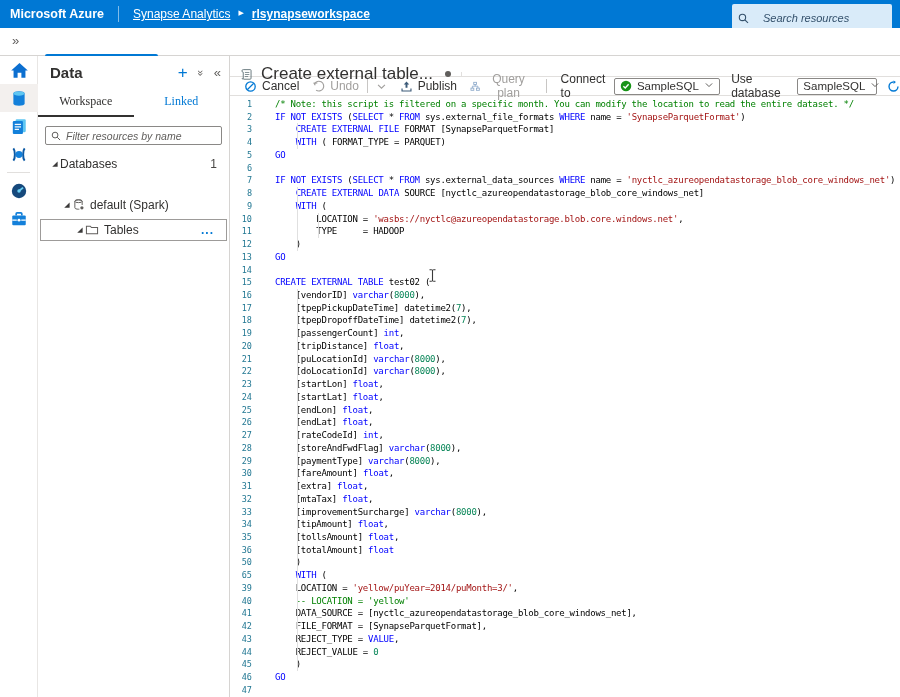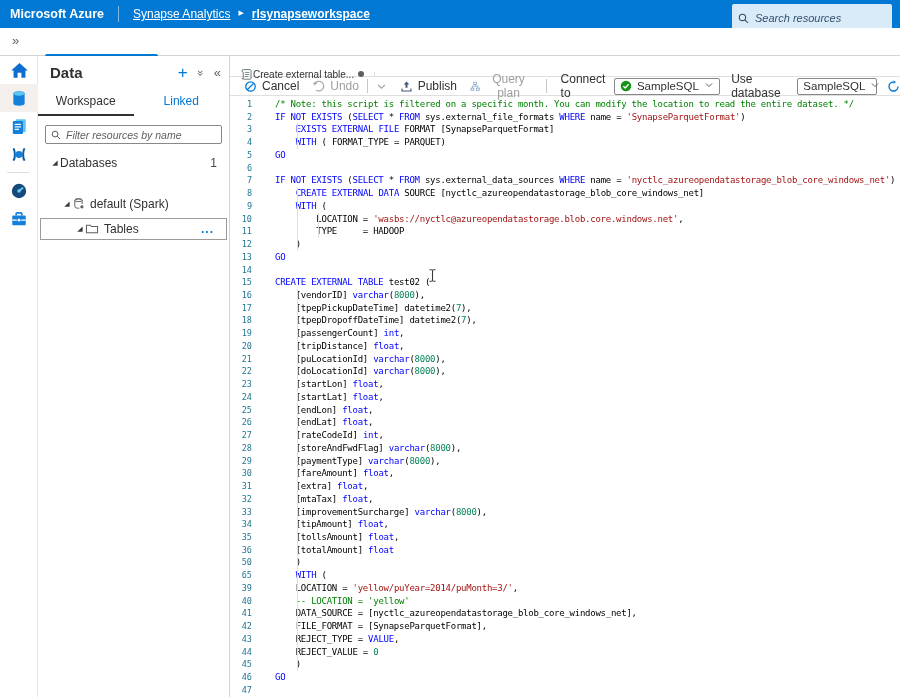--- a/index.html
+++ b/index.html
@@ -6,21 +6,21 @@
   html,body { width:900px; height:697px; overflow:hidden; }
   body { font-family:"Liberation Sans", sans-serif; background:#fff; position:relative; font-size:12px; color:#323130; }
 
   
   .topbar { position:absolute; left:0; top:0; width:900px; height:28px; background:#0078d4; display:flex; align-items:center; color:#fff; }
   .brand { font-weight:bold; font-size:12.5px; padding:0 14px 0 10px; }
   .topbar-divider { width:1px; height:16px; background:rgba(255,255,255,.5); margin-right:14px; }
   .crumb { font-size:12px;text-decoration:underline; }
   .crumb-sep { font-size:7px; margin:0 8px; position:relative; top:-1px; }
   .crumb.bold { font-weight:bold; }
-  .searchbox { position:absolute; right:8px; top:4px; width:160px; height:28px; background:rgba(255,255,255,.85); border-radius:2px; display:flex; align-items:center; padding:0 6px; color:#33506b; }
+  .searchbox { position:absolute; right:8px; top:4px; width:160px; height:28px; background:rgba(255,255,255,.85); border-radius:2px; display:flex; align-items:center; padding:0 6px; color:#33506b;gap:8px; }
   .searchbox .ph { font-style:italic; font-size:11px; margin-left:6px; }
 
   
   .cmdbar { position:absolute; left:0; top:28px; width:900px; height:28px; background:#fff; border-bottom:1px solid #d6d4d2; display:flex; align-items:center; }
   .expand-rail { position:absolute; left:12px; top:5px; color:#605e5c; font-size:13px; cursor:pointer; }
   .cmd-items { display:flex; align-items:center; margin-left:45px; gap:26px;margin-top:47px; }
   .btn-primary { background:#0078d4; color:#fff; border:none; border-radius:2px; height:22px; display:flex; align-items:center; gap:6px; padding:0 10px; font-size:12px; cursor:pointer; }
   .badge { background:#ffb900; color:#323130; width:14px; height:14px; border-radius:50%; font-size:10px; display:flex; align-items:center; justify-content:center; font-weight:bold; }
   .cmd-link { display:flex; align-items:center; gap:6px; color:#323130; cursor:pointer; background:none; border:none; font-size:12px; }
 
@@ -31,37 +31,37 @@
   .rail-sep { height:1px; background:#e1dfdd; margin:4px 7px; }
 
   
   .datapanel { position:absolute; left:38px; top:56px; width:192px; height:641px; background:#fff; border-right:1px solid #d6d4d2; }
   .dp-header { display:flex; align-items:flex-start; padding:8px 8px 0 12px; }
   .dp-title { font-size:15px; font-weight:bold; flex:1; }
   .dp-actions { display:flex; align-items:center; gap:10px; }
   .icon-plus { color:#0078d4; font-size:17px; font-weight:normal; cursor:pointer; line-height:1; }
   .icon-dblchev { color:#605e5c; font-size:11px; display:inline-block; transform:rotate(90deg); cursor:pointer; }
   .icon-collapse { color:#605e5c; font-size:13px; cursor:pointer; }
-  .dp-tabs { display:flex; margin-top:8px; }
+  .dp-tabs { display:flex; margin-top:8px;font-family:Liberation Serif, serif; }
   .dp-tab { width:50%; text-align:center; padding:5px 0 6px; font-size:12px; cursor:pointer; }
   .dp-tab.active { color:#323130; border-bottom:2px solid #323130; }
   .dp-tab.inactive { color:#0078d4; border-bottom:2px solid transparent; }
   .filterbox { margin:9px 7px 8px 7px; height:19px; border:1px solid #8a8886; border-radius:2px; display:flex; align-items:center; padding:0 5px; color:#605e5c; }
   .filterbox .ph { font-style:italic; font-size:10.5px; margin-left:5px; }
   .tree-row { display:flex; align-items:center; height:21px; font-size:12px; color:#323130; cursor:pointer; position:relative; }
   .tw { color:#3b3a39; font-size:7px; width:10px; text-align:center; flex:none; }
   .tree-count { position:absolute; right:12px; color:#484644; }
   .tree-dots { position:absolute; right:12px; color:#0078d4; letter-spacing:1px; font-weight:bold; cursor:pointer; }
   .row-selected { border:1px solid #9d9b99; margin:0 2px; }
   .tree-ico { margin-right:5px; display:flex; flex:none; }
 
   
   .editor { position:absolute; left:230px; top:56px; width:670px; height:641px; background:#fff; }
   .tabrow { height:21px; border-bottom:1px solid #e1dfdd; display:flex; }
-  .etab { display:flex; align-items:center; gap:0; padding:0 10px; background:#fff; border-right:1px solid #e1dfdd; font-size:10px; color:#323130; cursor:pointer;margin-top:16px; }
+  .etab { display:flex; align-items:center; gap:8px; padding:0 10px; background:#fff; border-right:1px solid #e1dfdd; font-size:17px; color:#323130; cursor:pointer;margin-top:16px; }
   .etab .dot { width:6px; height:6px; border-radius:50%; background:#605e5c; margin-left:4px; }
   .etoolbar { height:19px; border-bottom:1px solid #e1dfdd; display:flex; align-items:center; padding-left:14px; font-size:12px; gap:0; }
   .tb-item { display:flex; align-items:center; gap:5px; cursor:pointer; background:none; border:none; font-size:12px; color:#323130; }
   .tb-item.disabled { color:#a19f9d; cursor:default; }
   .tb-sep { width:1px; height:14px; background:#c8c6c4; margin:0 8px; }
   .tb-gap { width:16px; }
   .dd { height:17px; border:1px solid #8a8886; border-radius:2px; background:#fff; display:flex; align-items:center; padding:0 5px; gap:5px; cursor:pointer; font-size:11.5px; }
   .dd .chev { margin-left:auto; color:#605e5c; }
   .dd1 { width:116px; }
   .dd2 { width:80px; }
@@ -310,21 +310,21 @@
     <span class="tb-item">
       <svg width="13" height="13" viewBox="0 0 16 16">
           <path d="M13.5 8 A5.5 5.5 0 1 1 8 2.5" stroke="#0078d4" stroke-width="1.7" fill="none"></path>
           <path d="M8 0.5 L11 2.5 L8 4.8 Z" fill="#0078d4"></path>
         </svg>
     </span>
   </div>
   <div class="code" id="code">
       <div class="code-line"><span class="ln">1</span><span class="lc"><span class="tok-c">/* Note: this script is filtered on a specific month. You can modify the location to read the entire dataset. */</span></span></div>
       <div class="code-line"><span class="ln">2</span><span class="lc"><span class="tok-k">IF NOT EXISTS </span><span class="tok-p">(</span><span class="tok-k">SELECT</span><span class="tok-p"> * </span><span class="tok-k">FROM</span><span class="tok-p"> sys.external_file_formats </span><span class="tok-k">WHERE</span><span class="tok-p"> name = </span><span class="tok-s">'SynapseParquetFormat'</span><span class="tok-p">)</span></span></div>
-      <div class="code-line"><span class="ln">3</span><span class="lc"><span class="guide" style="left: 4ch;"></span><span class="tok-p">    </span><span class="tok-k">EXISTS EXTERNAL FILE</span><span class="tok-p"> FORMAT [SynapseParquetFormat]</span></span></div>
+      <div class="code-line"><span class="ln">3</span><span class="lc"><span class="guide" style="left: 4ch;"></span><span class="tok-p">    </span><span class="tok-k">CREATE EXTERNAL FILE</span><span class="tok-p"> FORMAT [SynapseParquetFormat]</span></span></div>
       <div class="code-line"><span class="ln">4</span><span class="lc"><span class="guide" style="left: 4ch;"></span><span class="tok-p">    </span><span class="tok-k">WITH</span><span class="tok-p"> ( FORMAT_TYPE = PARQUET)</span></span></div>
       <div class="code-line"><span class="ln">5</span><span class="lc"><span class="tok-k">GO</span></span></div>
       <div class="code-line"><span class="ln">6</span><span class="lc"></span></div>
       <div class="code-line"><span class="ln">7</span><span class="lc"><span class="tok-k">IF NOT EXISTS </span><span class="tok-p">(</span><span class="tok-k">SELECT</span><span class="tok-p"> * </span><span class="tok-k">FROM</span><span class="tok-p"> sys.external_data_sources </span><span class="tok-k">WHERE</span><span class="tok-p"> name = </span><span class="tok-s">'nyctlc_azureopendatastorage_blob_core_windows_net'</span><span class="tok-p">)</span></span></div>
       <div class="code-line"><span class="ln">8</span><span class="lc"><span class="guide" style="left: 4ch;"></span><span class="tok-p">    </span><span class="tok-k">CREATE EXTERNAL DATA</span><span class="tok-p"> SOURCE [nyctlc_azureopendatastorage_blob_core_windows_net]</span></span></div>
       <div class="code-line"><span class="ln">9</span><span class="lc"><span class="guide" style="left: 4ch;"></span><span class="tok-p">    </span><span class="tok-k">WITH</span><span class="tok-p"> (</span></span></div>
       <div class="code-line"><span class="ln">10</span><span class="lc"><span class="guide" style="left: 4ch;"></span><span class="guide" style="left: 8ch;"></span><span class="tok-p">        LOCATION = </span><span class="tok-s">'wasbs://nyctlc@azureopendatastorage.blob.core.windows.net'</span><span class="tok-p">,</span></span></div>
       <div class="code-line"><span class="ln">11</span><span class="lc"><span class="guide" style="left: 4ch;"></span><span class="guide" style="left: 8ch;"></span><span class="tok-p">        TYPE     = HADOOP</span></span></div>
       <div class="code-line"><span class="ln">12</span><span class="lc"><span class="guide" style="left: 4ch;"></span><span class="tok-p">    )</span></span></div>
       <div class="code-line"><span class="ln">13</span><span class="lc"><span class="tok-k">GO</span></span></div>

